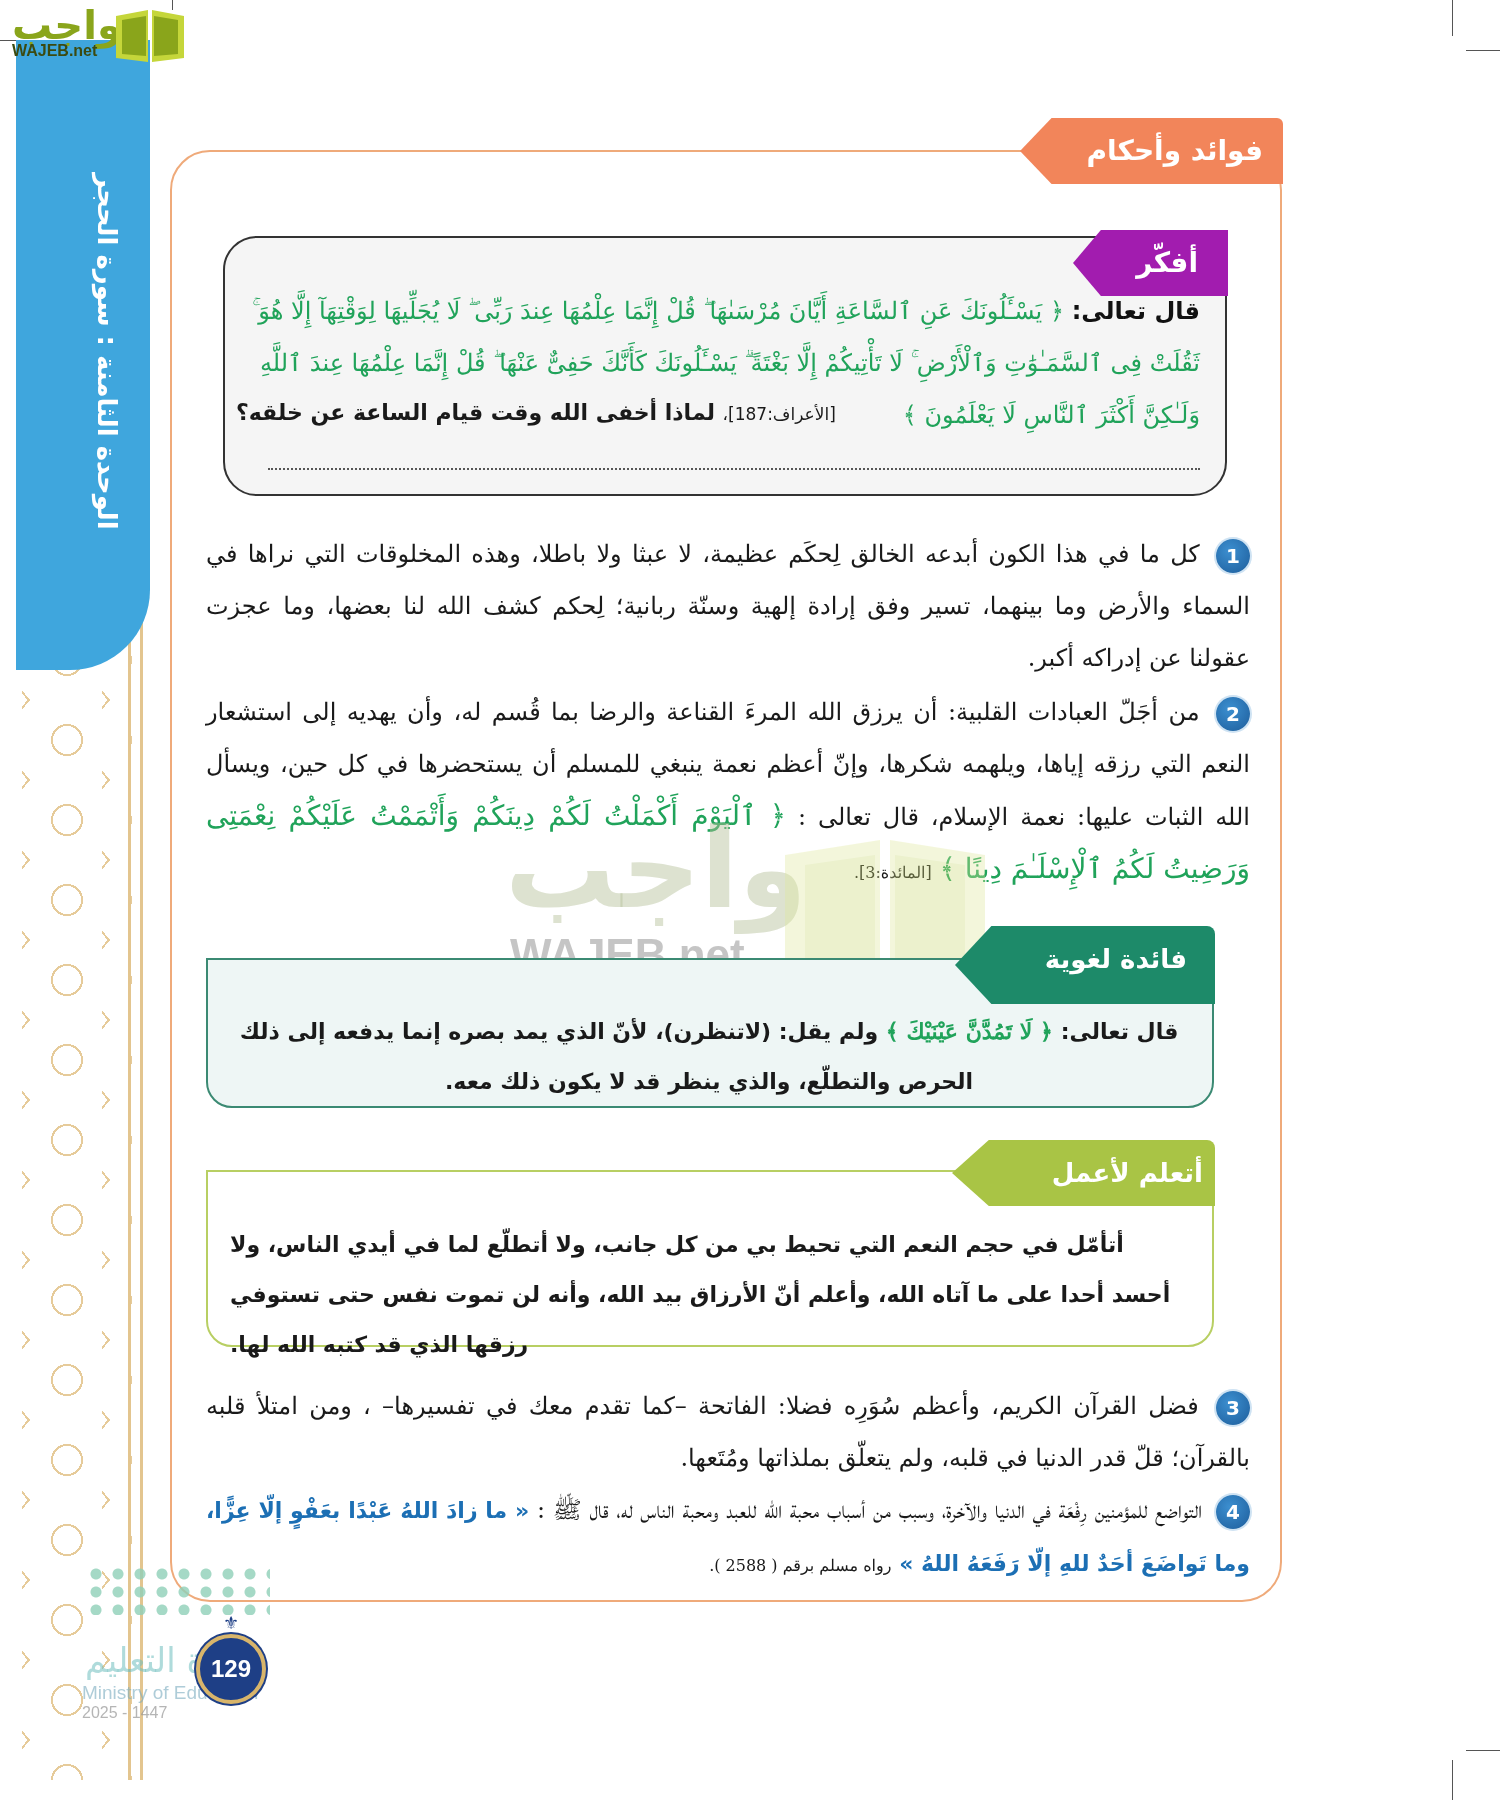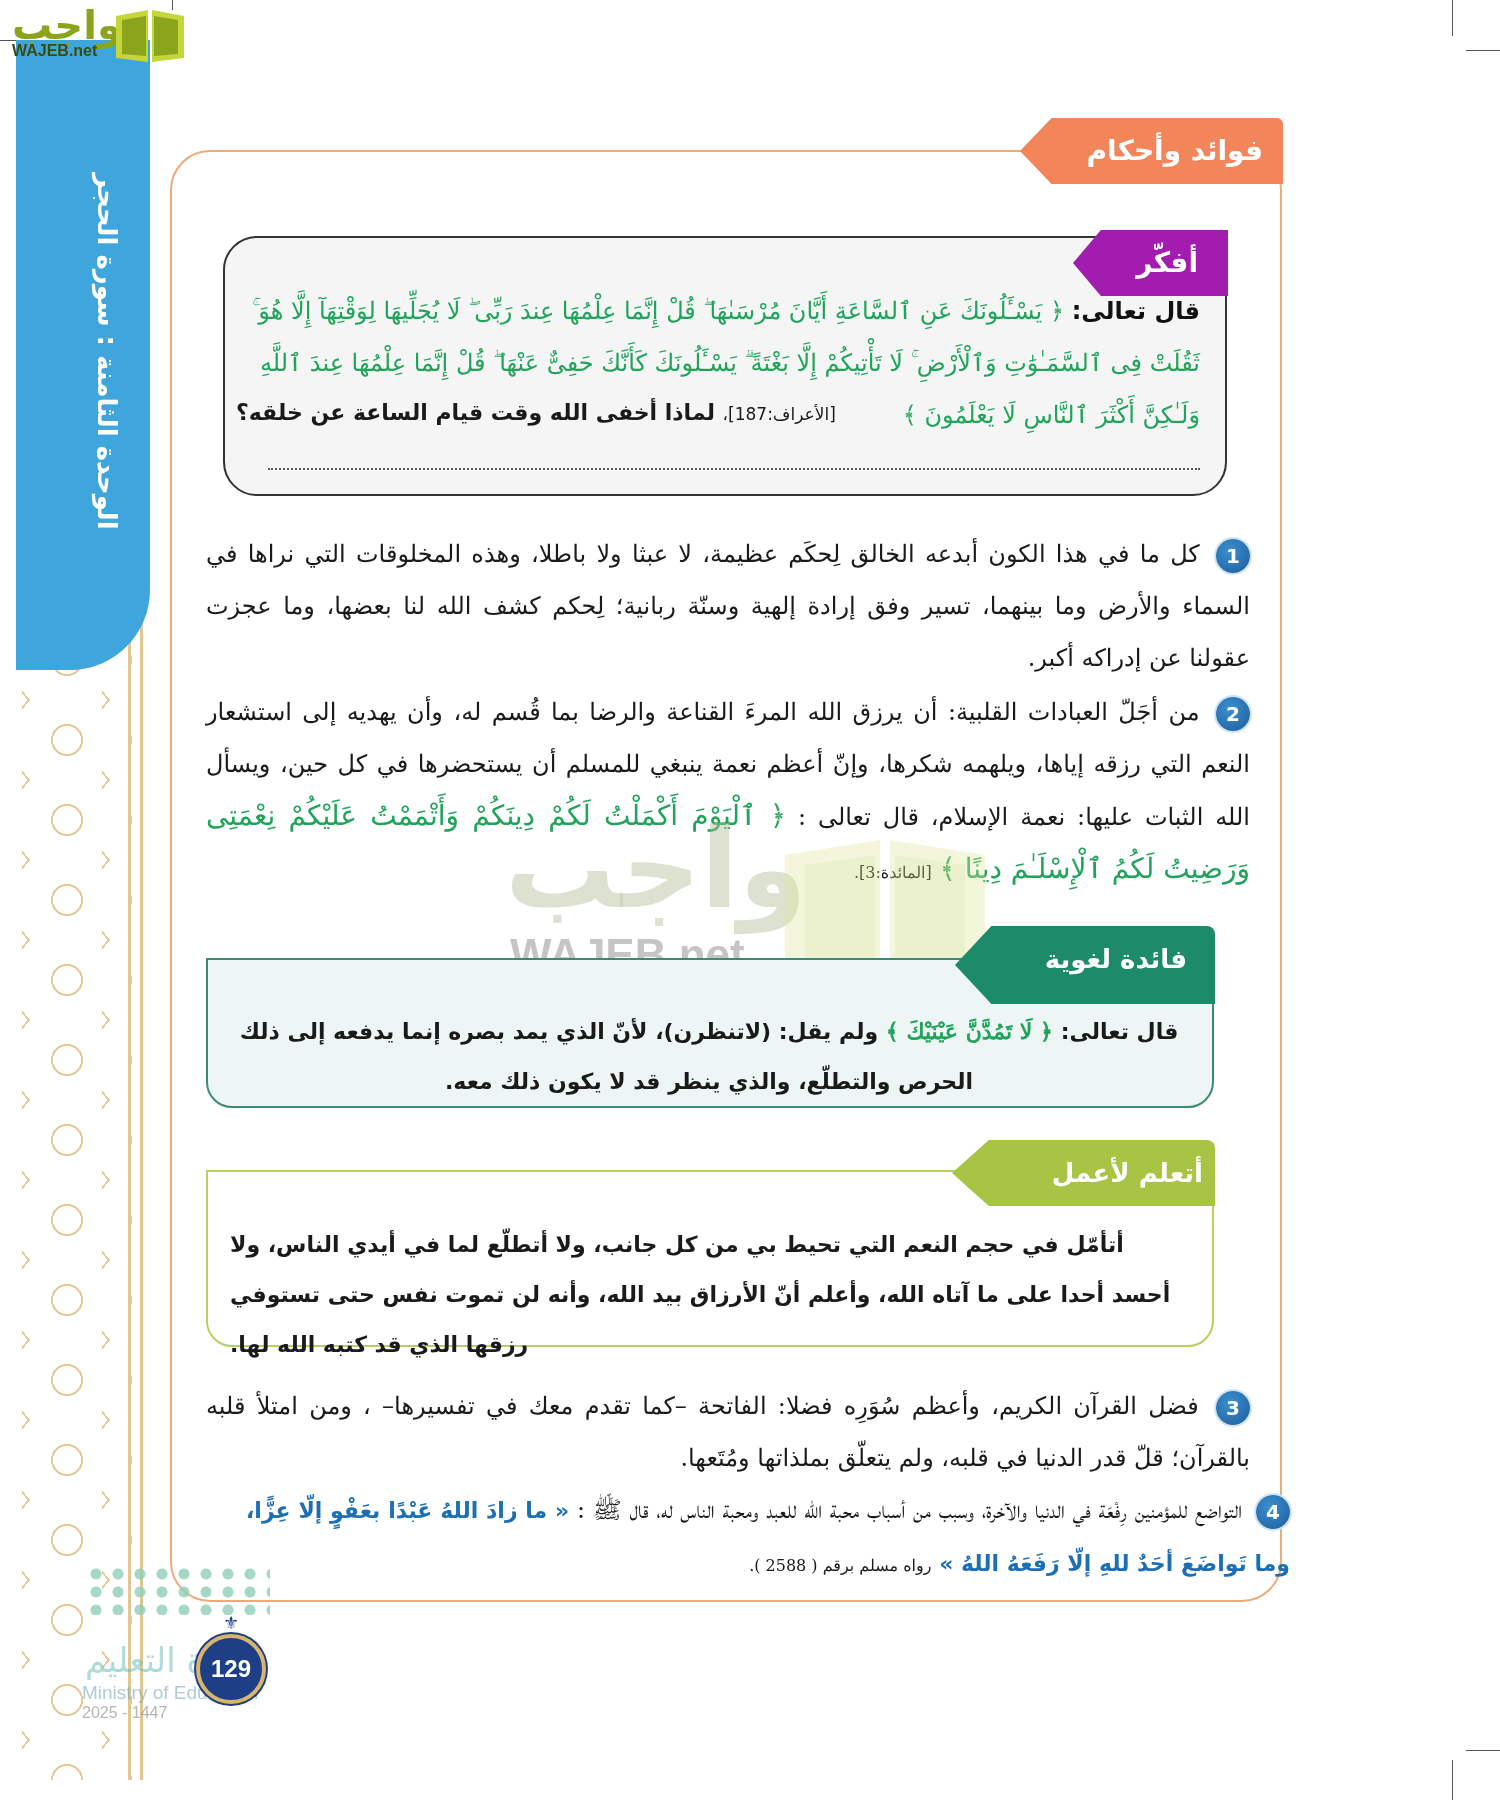--- a/index.html
+++ b/index.html
@@ -167,21 +167,21 @@
 
 <div class="learn-box"></div>
 <div class="hdr-lime">أتعلم لأعمل</div>
 <div class="learn-text">أتأمّل في حجم النعم التي تحيط بي من كل جانب، ولا أتطلّع لما في أيدي الناس، ولا أحسد أحدا على ما آتاه الله، وأعلم أنّ الأرزاق بيد الله، وأنه لن تموت نفس حتى تستوفي رزقها الذي قد كتبه الله لها.</div>
 
 <div class="para" style="left:206px;top:1380px;width:1044px;">
   <span class="num">3</span>
   <span>فضل القرآن الكريم، وأعظم سُوَرِه فضلا: الفاتحة –كما تقدم معك في تفسيرها– ، ومن امتلأ قلبه بالقرآن؛ قلّ قدر الدنيا في قلبه، ولم يتعلّق بملذاتها ومُتَعها.</span>
 </div>
 
-<div class="para" style="left:206px;top:1484px;width:1044px;margin-left:40px;">
+<div class="para" style="left:206px;top:1484px;width:1044px;">
   <span class="num">4</span>
   <span>التواضع للمؤمنين رِفْعَة في الدنيا والآخرة، وسبب من أسباب محبة الله للعبد ومحبة الناس له، قال ﷺ :</span>
   <span class="hadith">« ما زادَ اللهُ عَبْدًا بعَفْوٍ إلّا عِزًّا، وما تَواضَعَ أحَدٌ للهِ إلّا رَفَعَهُ اللهُ »</span>
   <span class="ref">رواه مسلم برقم ( 2588 ).</span>
 </div>
 
 <div class="moe-dots"></div>
 <div class="moe-ar">وزارة التعليم</div>
 <div class="moe-en">Ministry of Education</div>
 <div class="moe-year">2025 - 1447</div>

